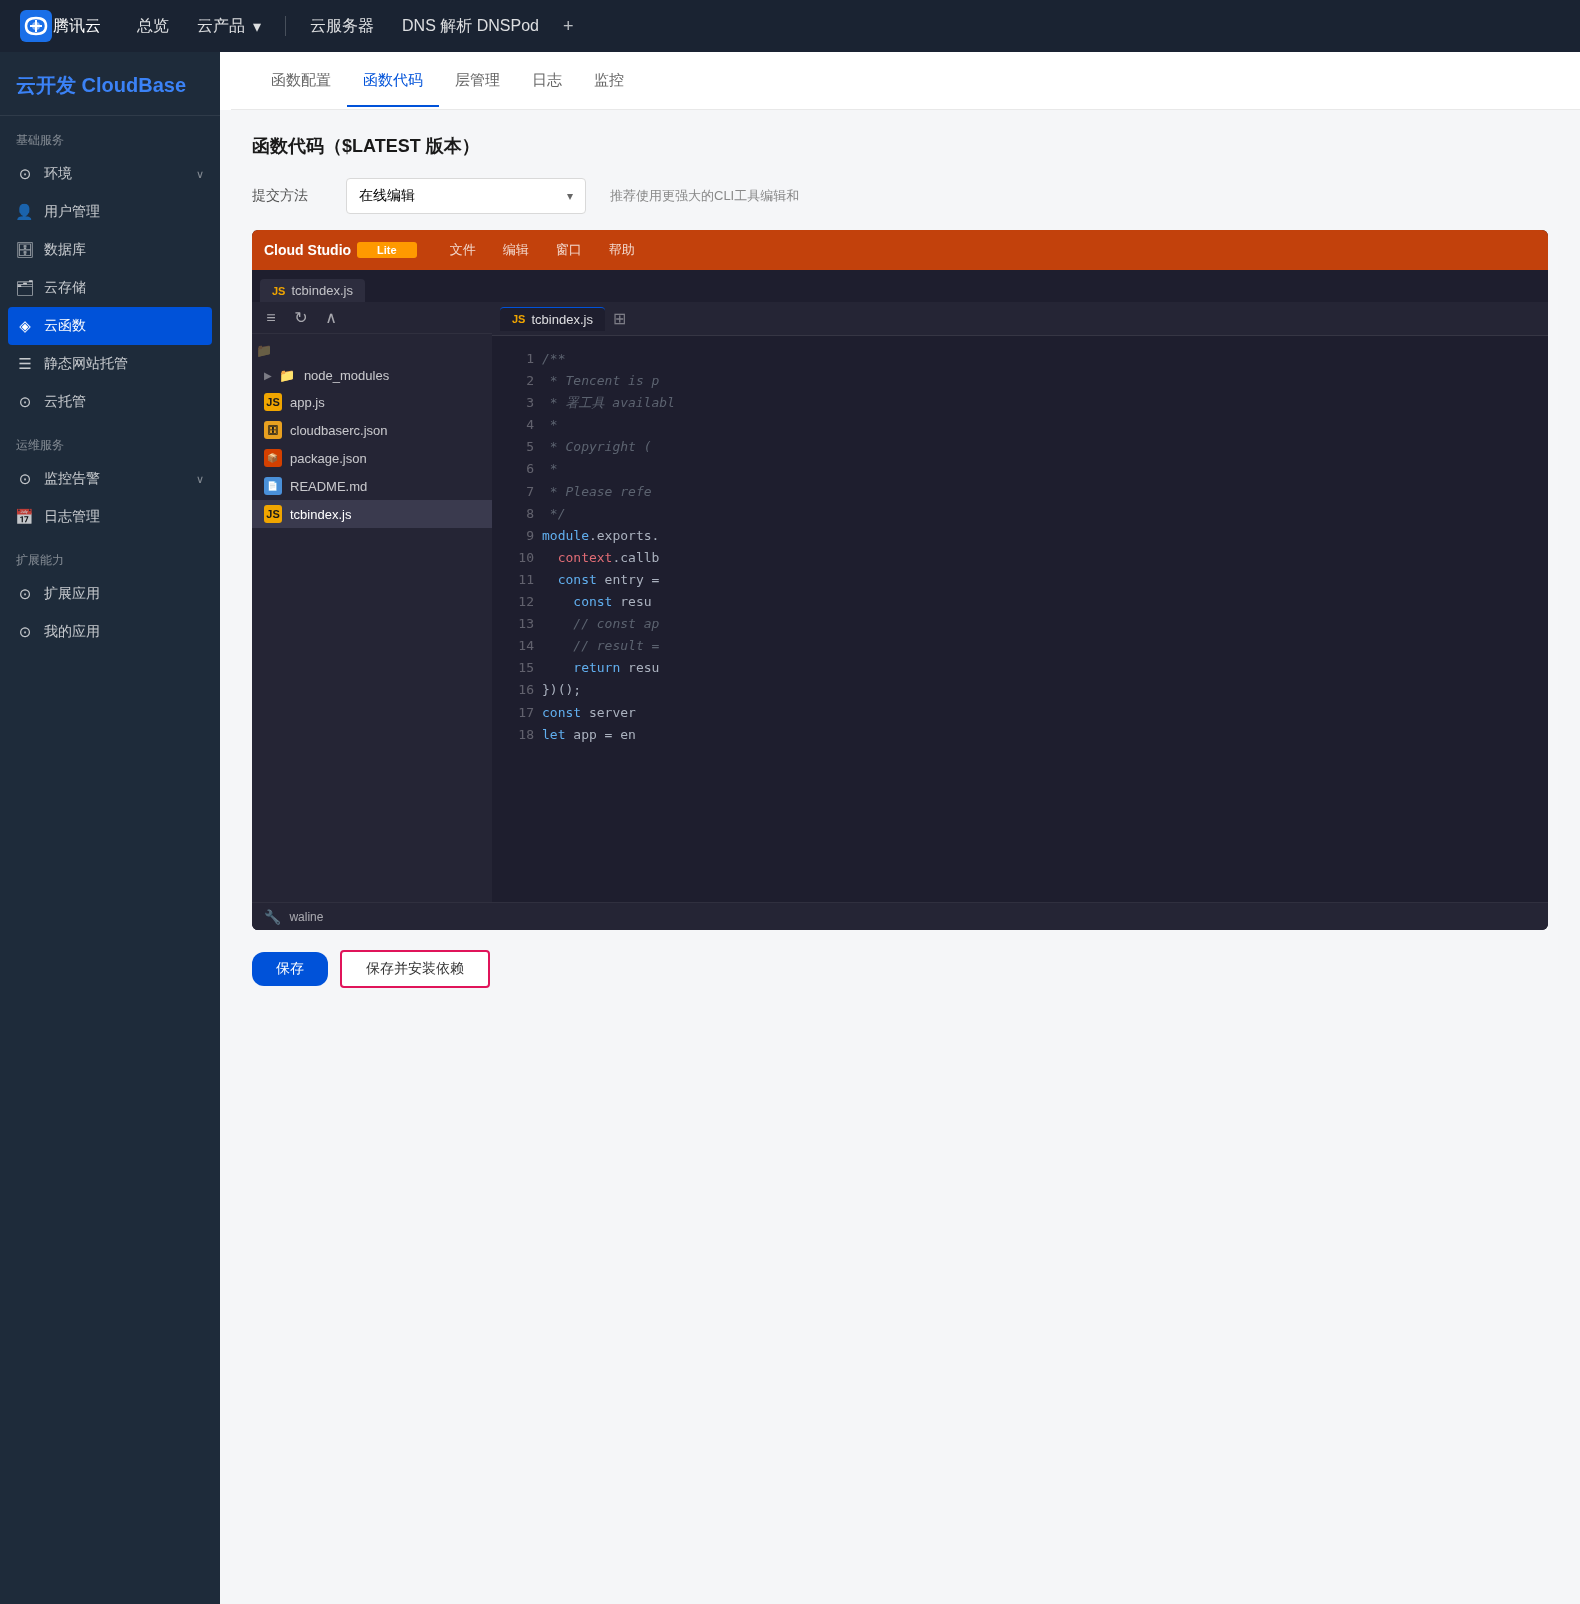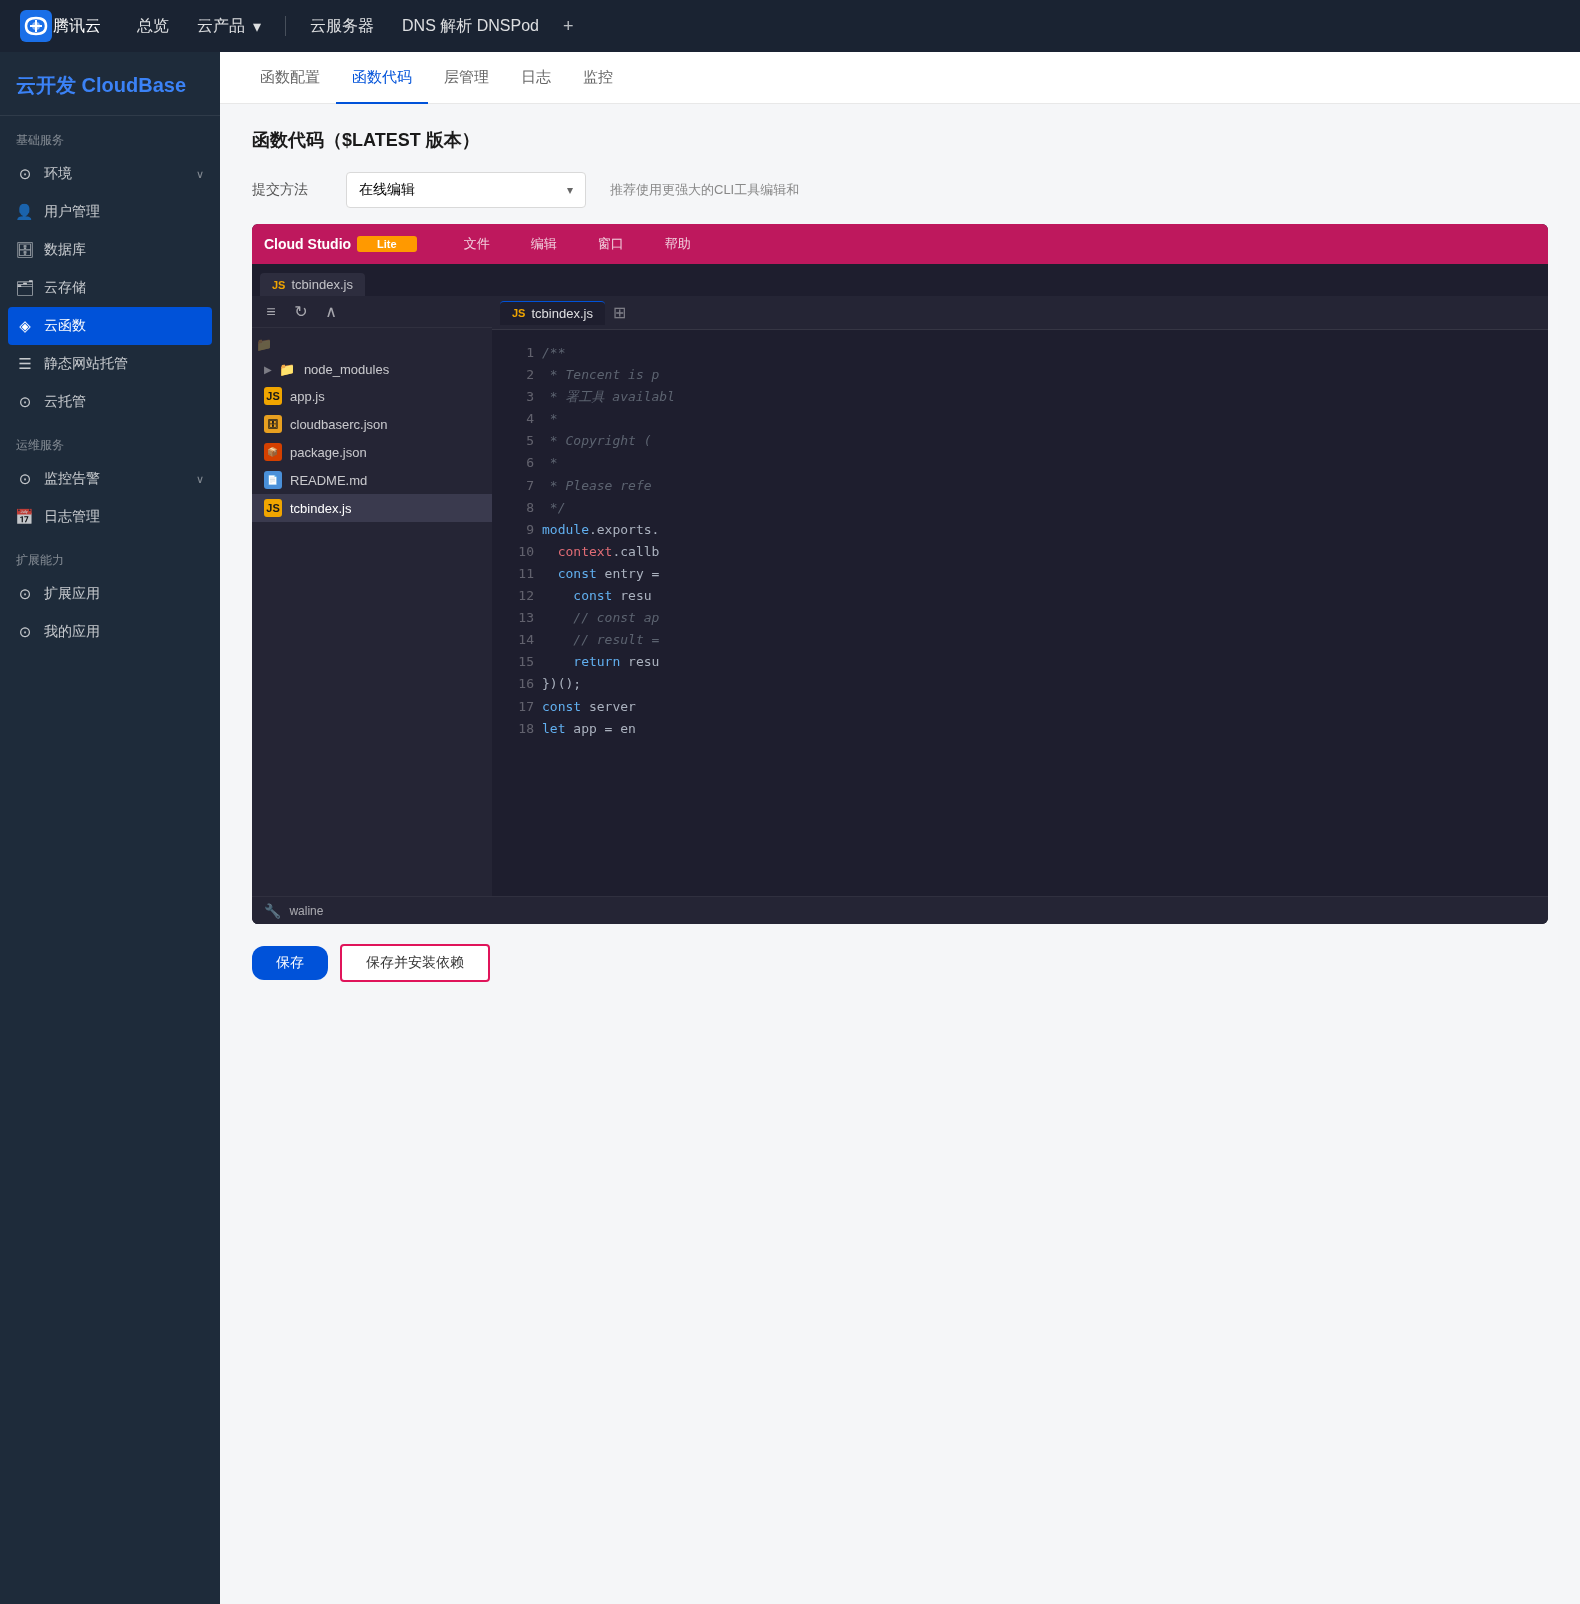--- a/index.html
+++ b/index.html
@@ -113,22 +113,23 @@
       background: white;
     }
 
     
     .tabs-bar {
       display: flex;
       align-items: center;
       border-bottom: 1px solid #e8e8e8;
       padding: 0 24px;
       background: white;
-      height: 52px;
+      height: 58px;
       flex-shrink: 0;
+      margin-left: 11px;
     }
     .tab-item {
       padding: 0 16px;
       height: 52px;
       display: flex;
       align-items: center;
       font-size: 15px;
       color: #666;
       cursor: pointer;
       border-bottom: 2px solid transparent;
@@ -187,26 +188,26 @@
     }
 
     
     .cloud-studio-wrapper {
       background: #1e1e2e;
       border-radius: 6px;
       overflow: hidden;
       min-height: 680px;
     }
     .cs-toolbar {
-      background: #be185d;
+      background: #c2410c;
       display: flex;
       align-items: center;
       padding: 0 12px;
       height: 40px;
-      gap: 21px;
+      gap: 7px;
     }
     .cs-brand {
       display: flex;
       align-items: center;
       gap: 6px;
       margin-right: 16px;
     }
     .cs-brand-text {
       color: white;
       font-size: 14px;

